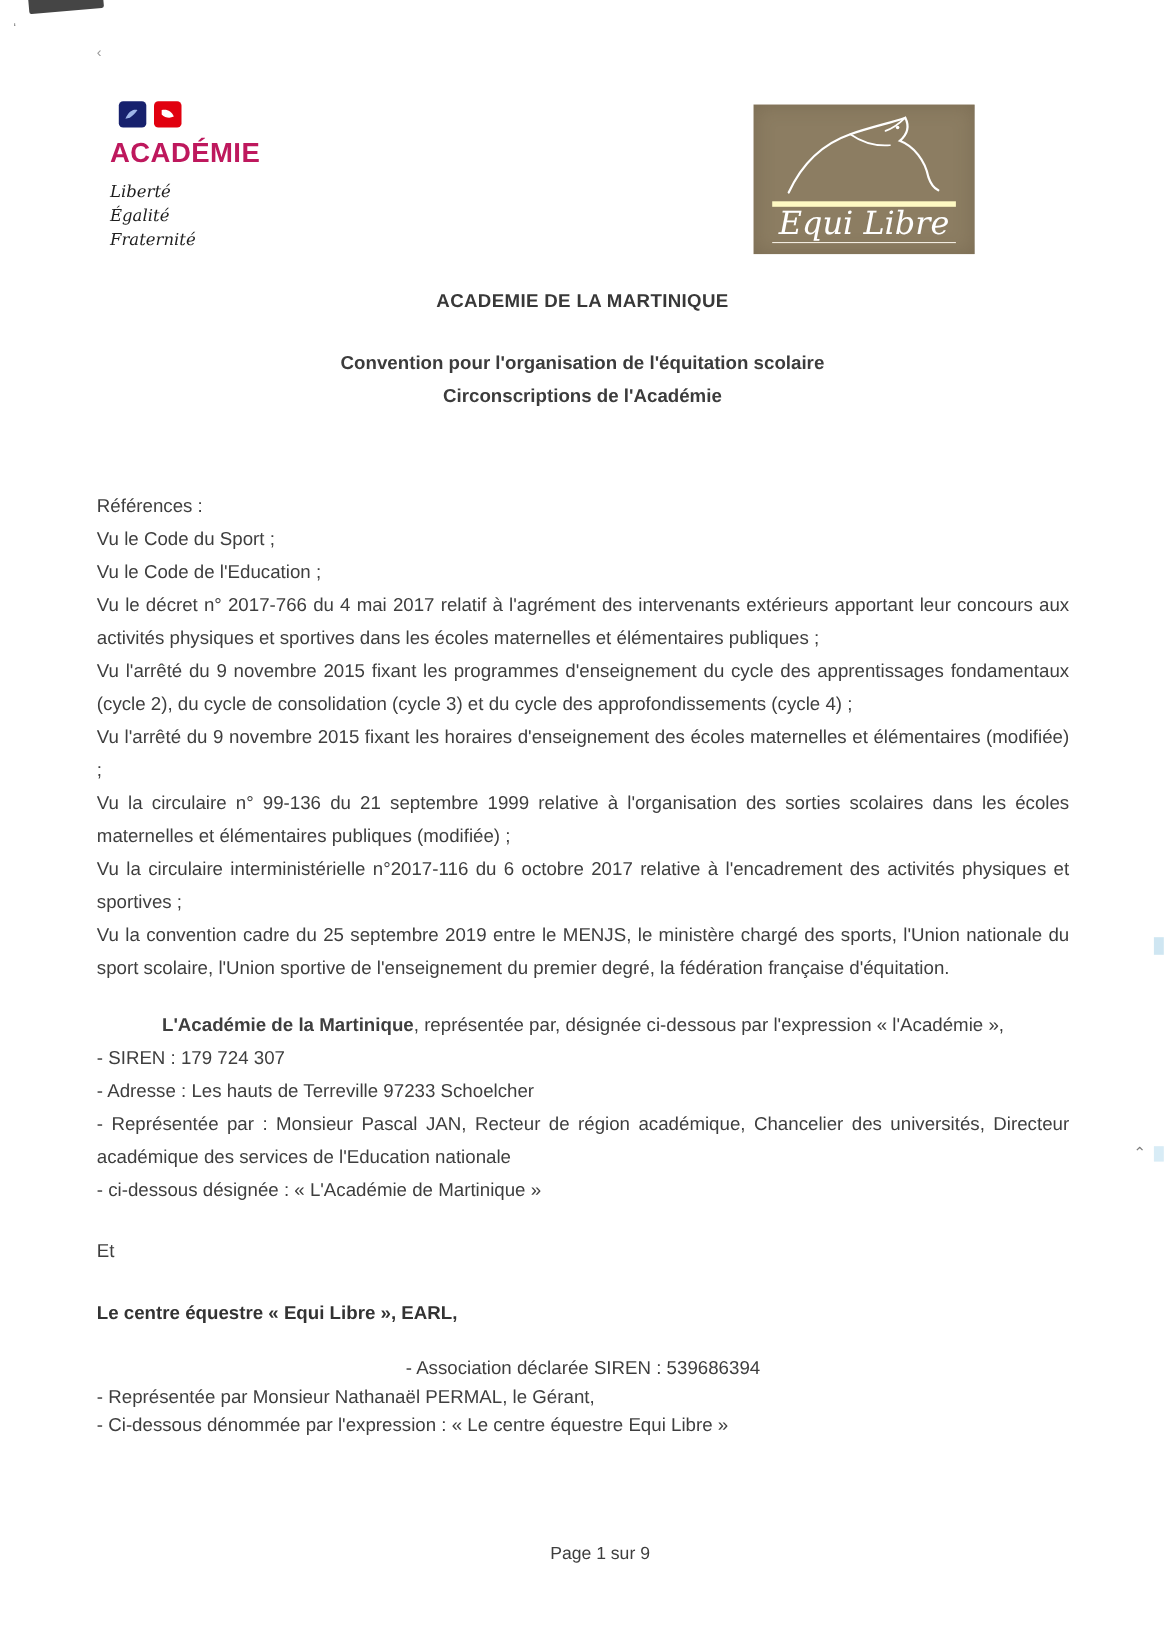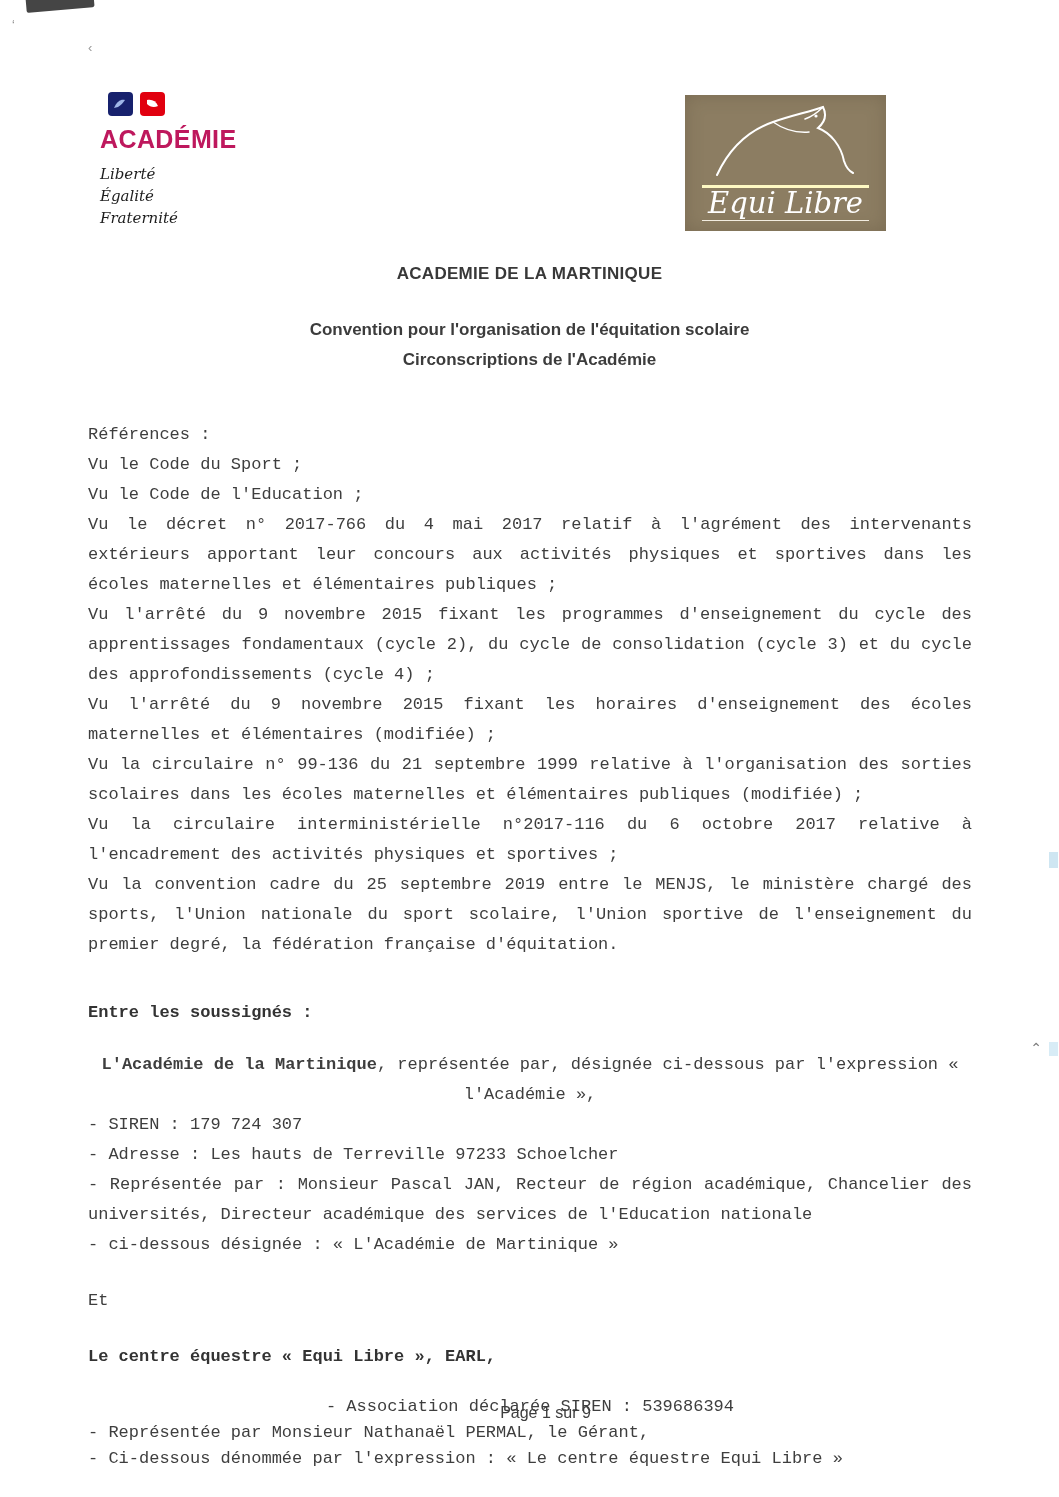--- a/index.html
+++ b/index.html
@@ -28,33 +28,33 @@
   .flag-sq svg { display:block; }
   .acad-line { font-size:25px; font-weight:700; color:#be185d; letter-spacing:.4px; line-height:30px; }
   .motto { margin-top:9px; font-family:"DejaVu Serif", serif; font-style:italic; font-size:15px; color:#1d1d1d; line-height:22px; }
 
   
   .equi-logo { position:absolute; top:95px; left:685px; width:201px; height:136px;
     background:#8c7d62; box-shadow:inset 0 0 18px rgba(70,60,40,.25);
     display:flex; flex-direction:column; align-items:center; justify-content:flex-end; padding-bottom:10px; }
   .equi-horse { position:absolute; top:6px; left:14px; }
   .equi-name { font-family:"DejaVu Serif", serif; font-style:italic; font-size:29px; color:#ffffff;
-    line-height:30px; padding:0 6px 2px 6px; border-top:3px solid #fef9c3; border-bottom:1px solid #f2ece0; }
+    line-height:30px; padding:0 6px 2px 6px; border-top:5px solid #fef9c3; border-bottom:1px solid #f2ece0; }
 
   
   .doc-title { position:absolute; top:264px; left:0; width:100%; text-align:center;
     font-size:17px; font-weight:700; color:#383838; letter-spacing:.3px; }
   .doc-sub1 { position:absolute; top:320px; left:0; width:100%; text-align:center;
     font-size:17px; font-weight:700; color:#3c3c3c; }
   .doc-sub2 { position:absolute; top:350px; left:0; width:100%; text-align:center;
     font-size:17px; font-weight:700; color:#3c3c3c; }
 
   
-  .body-text { position:absolute; top:420px; left:88px; width:884px;
-    font-size:17px; line-height:30px; color:#3e3e3e;font-family:Liberation Mono, monospace; }
+  .body-text { position:absolute; top:445px; left:88px; width:884px;
+    font-size:17px; line-height:30px; color:#3e3e3e; }
   .body-text p { margin:0; }
   .just { text-align:justify; }
   .section-heading { font-weight:700; color:#333333; }
   .mt-lg { margin-top:38px !important; }
   .mt-md { margin-top:22px !important;text-align:center; }
   .mt-sm { margin-top:26px !important; }
   .b { font-weight:700; }
   .tight { line-height:26px; }
 
   
@@ -110,21 +110,20 @@
   <p>Références :</p>
   <p class="just">Vu le Code du Sport ;</p>
   <p class="just">Vu le Code de l'Education ;</p>
   <p class="just">Vu le décret n° 2017-766 du 4 mai 2017 relatif à l'agrément des intervenants extérieurs apportant leur concours aux activités physiques et sportives dans les écoles maternelles et élémentaires publiques ;</p>
   <p class="just">Vu l'arrêté du 9 novembre 2015 fixant les programmes d'enseignement du cycle des apprentissages fondamentaux (cycle 2), du cycle de consolidation (cycle 3) et du cycle des approfondissements (cycle 4) ;</p>
   <p class="just">Vu l'arrêté du 9 novembre 2015 fixant les horaires d'enseignement des écoles maternelles et élémentaires (modifiée) ;</p>
   <p class="just">Vu la circulaire n° 99-136 du 21 septembre 1999 relative à l'organisation des sorties scolaires dans les écoles maternelles et élémentaires publiques (modifiée) ;</p>
   <p class="just">Vu la circulaire interministérielle n°2017-116 du 6 octobre 2017 relative à l'encadrement des activités physiques et sportives ;</p>
   <p class="just">Vu la convention cadre du 25 septembre 2019 entre le MENJS, le ministère chargé des sports, l'Union nationale du sport scolaire, l'Union sportive de l'enseignement du premier degré, la fédération française d'équitation.</p>
 
-  <p class="section-heading mt-lg">Entre les soussignés :</p>
 
   <p class="just mt-md"><span class="b">L'Académie de la Martinique</span><span>, représentée par, désignée ci-dessous par l'expression « l'Académie »,</span></p>
   <p>- SIREN : 179 724 307</p>
   <p>- Adresse : Les hauts de Terreville 97233 Schoelcher</p>
   <p class="just">- Représentée par : Monsieur Pascal JAN, Recteur de région académique, Chancelier des universités, Directeur académique des services de l'Education nationale</p>
   <p>- ci-dessous désignée : « L'Académie de Martinique »</p>
 
   <p class="mt-sm">Et</p>
 
   <p class="section-heading mt-sm">Le centre équestre « Equi Libre », EARL,</p>

